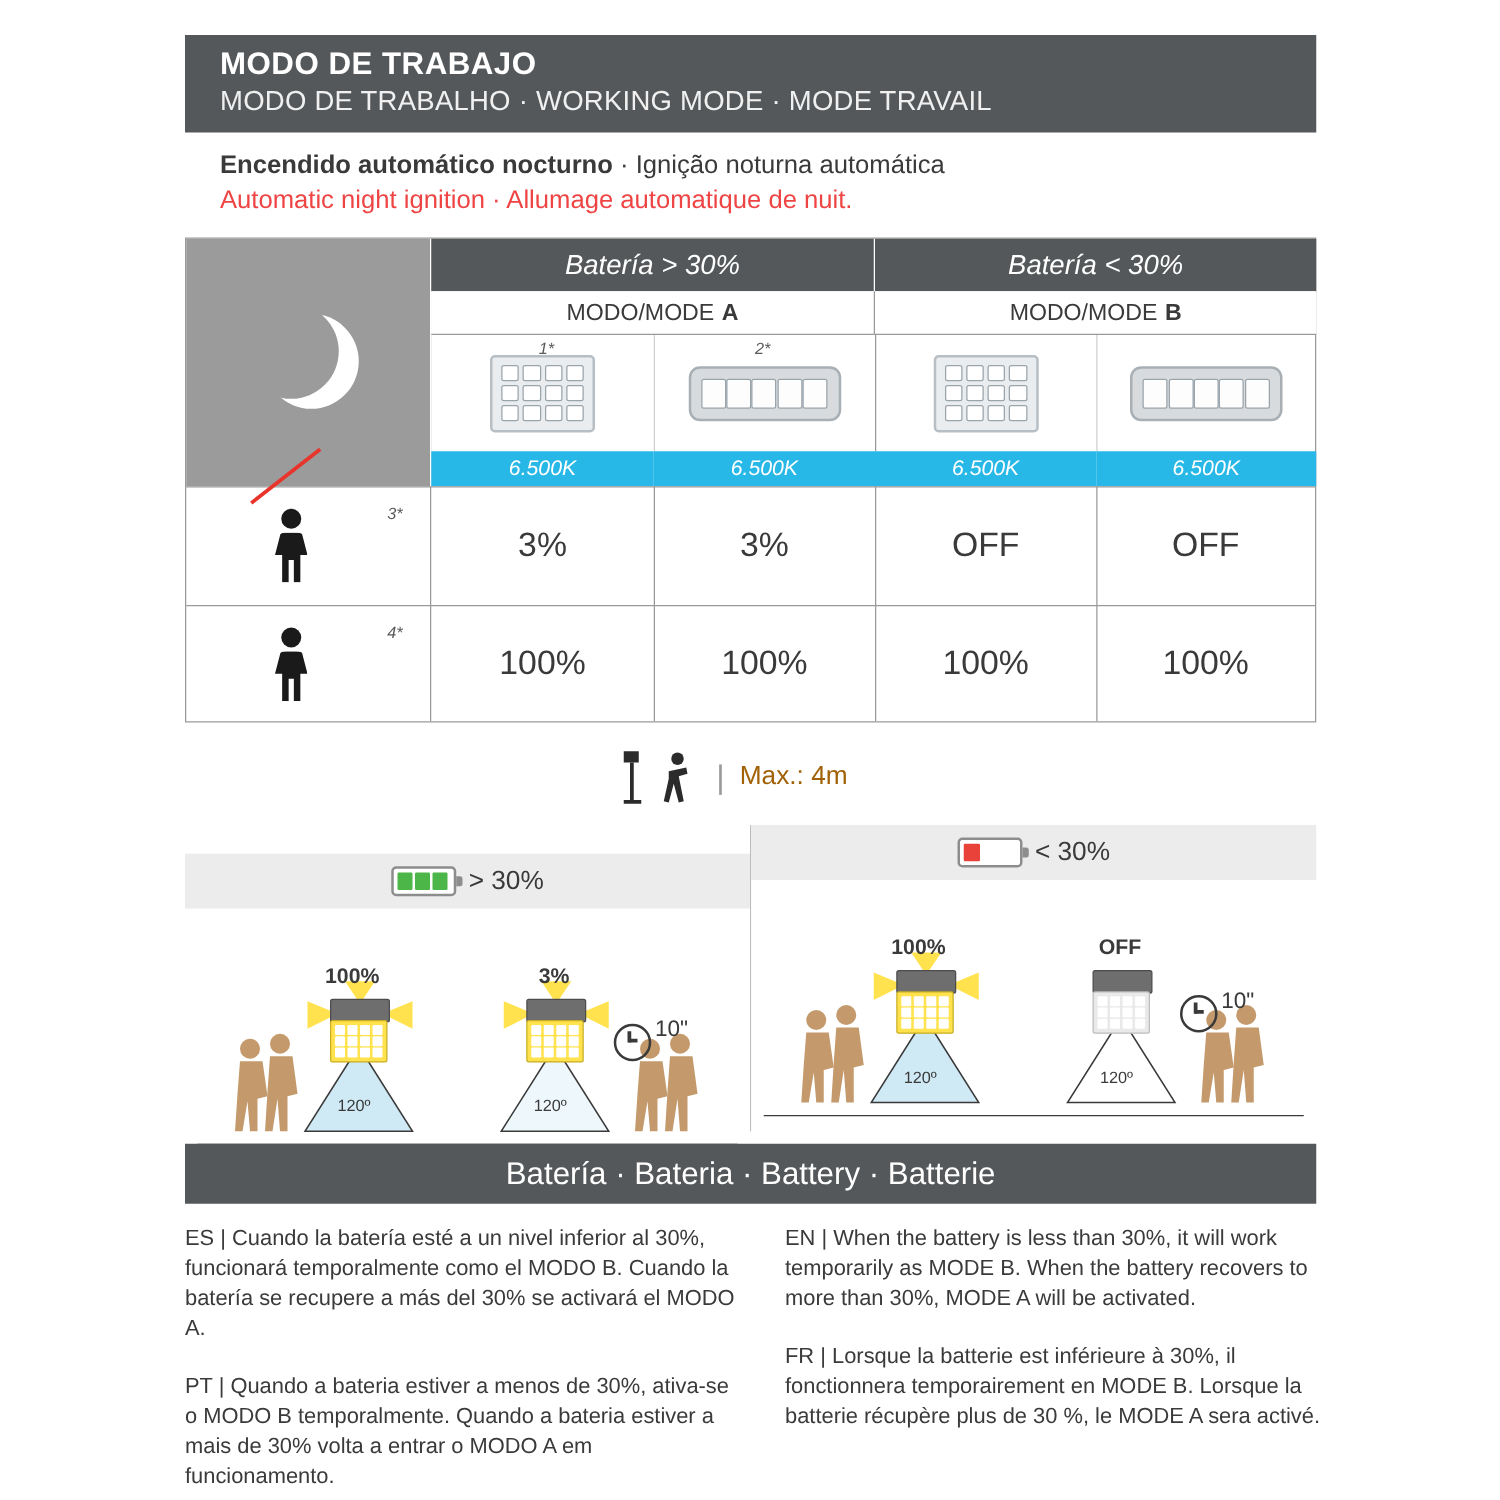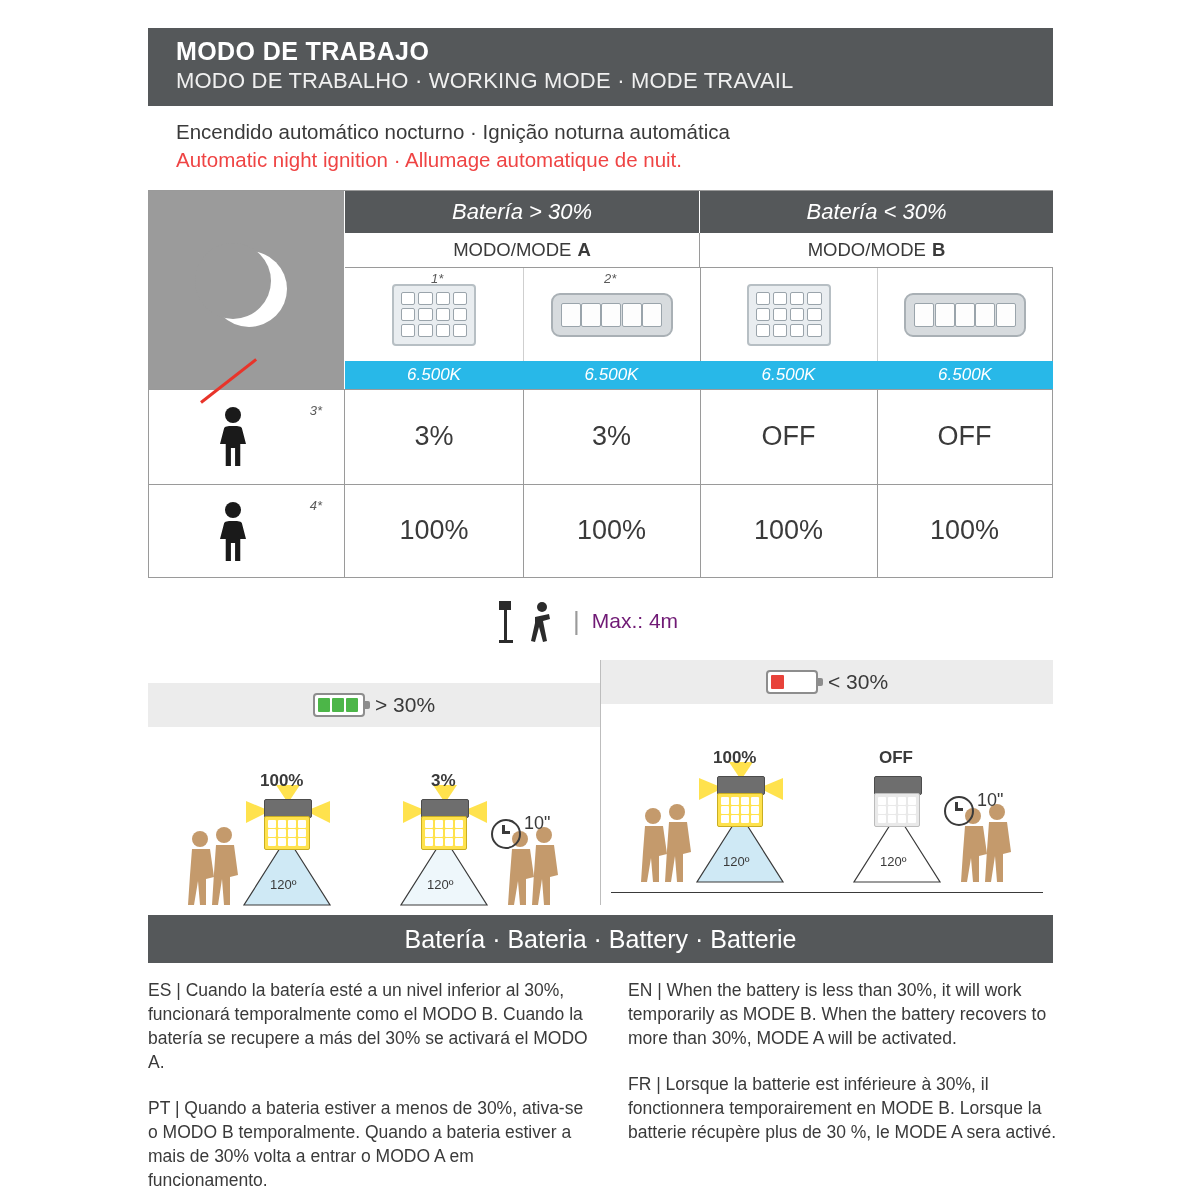--- a/index.html
+++ b/index.html
@@ -49,21 +49,21 @@
   .intro {
     position: absolute;
     left: 176px; top: 118px;
     width: 880px;
   }
   .intro-line1 {
     font-size: 20.5px;
     line-height: 28px;
     color: #3a3a3a;
   }
-  .intro-line1 b { font-weight: normal; }
+  .intro-line1 b { font-weight: bold; }
   .intro-line2 {
     font-size: 20.5px;
     line-height: 28px;
     color: #ef4444;
   }
 
   
   .table {
     position: absolute;
     left: 148px; top: 190px;
@@ -267,21 +267,21 @@
   
   .maxrow {
     position: absolute;
     left: 495px; top: 597px;
     display: flex; align-items: center;
     gap: 12px;
   }
   .maxrow .sep {
     font-size: 26px; color: #9a9a9a; font-weight: 300;
   }
-  .maxrow .label { font-size: 21px; color: #701a75; }
+  .maxrow .label { font-size: 21px; color: #a16207; }
   .pole-icon { width: 66px; height: 48px; position: relative; }
 
   
   .panel {
     position: absolute;
     top: 660px; height: 245px;
     box-sizing: border-box;
   }
   .panel-left  { left: 148px; width: 452px; margin-top: 23px; }
   .panel-right { left: 601px; width: 452px; }

